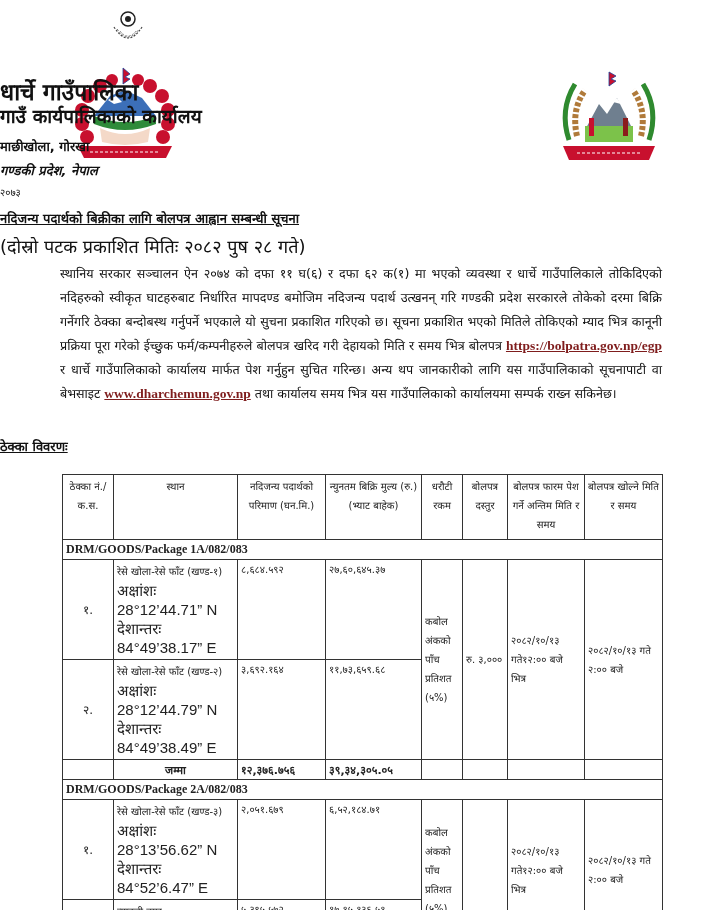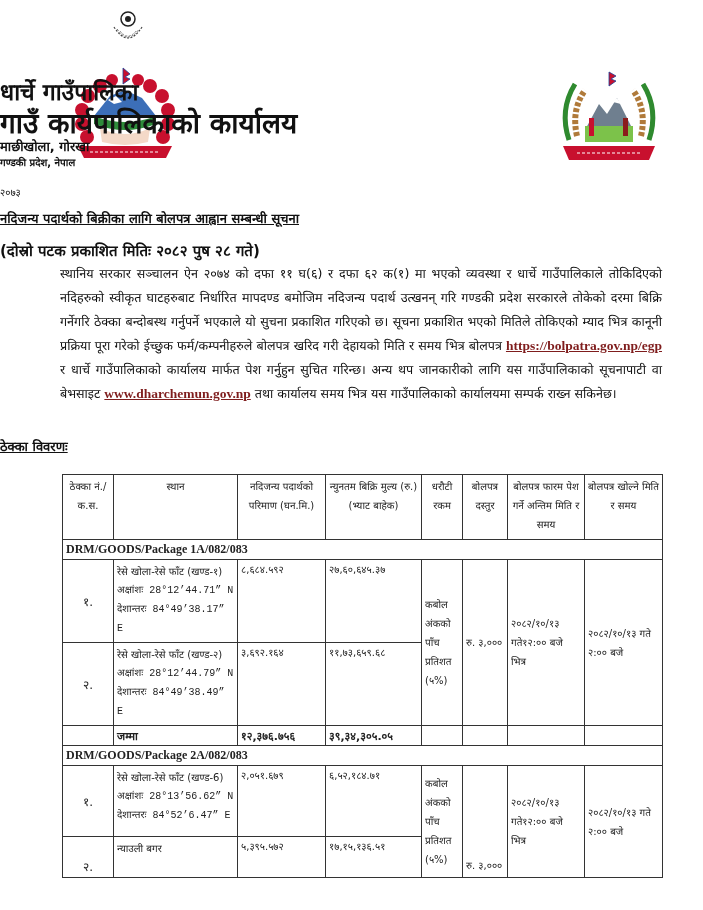--- a/index.html
+++ b/index.html
@@ -1,43 +1,43 @@
 <!DOCTYPE html>
 <html><head>
 <meta charset="utf-8">
 <style>
   html, body { margin:0; padding:0; background:#ffffff; }
   body { width:703px; height:910px; position:relative; overflow:hidden;
          font-family:"DejaVu Serif", serif; color:#111; }
   .abs { position:absolute; }
   .center { text-align:left; left:0; width:703px; }
   .title1 { top:75px; font-size:23px; font-weight:bold; font-family:"DejaVu Sans", sans-serif; }
-  .title2 { top:103px; font-size:28px; font-weight:bold; font-family:"DejaVu Sans", sans-serif; }
+  .title2 { top:103px; font-size:19px; font-weight:bold; font-family:"DejaVu Sans", sans-serif; }
   .addr1 { top:137px; font-size:13px; font-weight:bold; font-family:"DejaVu Sans", sans-serif; }
-  .addr2 { top:155px; font-size:10px; font-weight:bold; font-family:"DejaVu Sans", sans-serif; }
+  .addr2 { top:161px; font-size:13px; font-weight:bold; font-family:"DejaVu Sans", sans-serif;font-style:italic; }
   .year  { top:185px; font-size:10px; font-family:"DejaVu Sans", sans-serif; }
   .notice-title { top:209px; font-size:13px; font-weight:bold; text-decoration:underline; font-family:"DejaVu Sans", sans-serif; }
-  .pub-date { top:234px; font-size:15px; font-weight:bold; font-family:"DejaVu Sans", sans-serif;margin-top:6px; }
+  .pub-date { top:234px; font-size:18px; font-weight:normal; font-family:"DejaVu Sans", sans-serif; }
   .body-text { left:60px; width:602px; top:262px; font-size:12.6px; line-height:24px;
                text-align:justify; font-family:"DejaVu Sans", sans-serif; }
   .body-text a { color:#7f1d1d; font-weight:bold; text-decoration:underline; font-family:"Liberation Serif", serif; font-size:13.5px; }
   .section-title { top:437px; font-size:13px; font-weight:bold; text-decoration:underline; font-family:"DejaVu Sans", sans-serif; }
 
   .emblem-left { left:70px; top:66px; width:110px; height:100px; }
   .emblem-right { left:555px; top:70px; width:108px; height:100px; }
   .seal-top { left:107px; top:5px; width:42px; height:42px; }
 
   table.tender { position:absolute; left:62px; top:474px; width:600px; border-collapse:collapse;
                  font-family:"DejaVu Sans", sans-serif; font-size:10px; table-layout:fixed; }
   table.tender th, table.tender td { border:1px solid #333; padding:2px 3px; vertical-align:top; color:#222; }
   table.tender th { font-weight:normal; text-align:center; line-height:19px; height:60px; }
   .pkg-row td { text-align:left; font-family:"Liberation Serif", serif; font-weight:bold; font-size:12px; padding:1px; height:14px; }
   .sn { text-align:center; vertical-align:middle !important; font-size:12px; }
   .loc { line-height:19px;margin-left:20px; }
-  .coord { font-family:Liberation Mono, monospace; font-size:10px; }
+  .coord { font-family:Liberation Sans, sans-serif; font-size:15px; }
   .num { text-align:left; }
   .mid { text-align:left; vertical-align:middle !important; line-height:19px; }
   .total-row td { font-weight:bold; font-size:11px; height:13px; padding:0 3px; }
 </style>
 </head>
 <body>
 
 <svg class="abs seal-top" viewBox="0 0 42 42">
   <circle cx="21" cy="14" r="7" fill="none" stroke="#222" stroke-width="1.5"></circle>
   <circle cx="21" cy="14" r="3" fill="#222"></circle>
@@ -145,36 +145,36 @@
       <td class="loc">
         <div>रेसे खोला-रेसे फाँट (खण्ड-२)</div>
         <div class="coord">अक्षांशः 28°12’44.79” N</div>
         <div class="coord">देशान्तरः 84°49’38.49” E</div>
       </td>
       <td class="num">३,६९२.१६४</td>
       <td class="num">११,७३,६५९.६८</td>
     </tr>
     <tr class="total-row">
       <td></td>
-      <td style="">जम्मा</td>
+      <td style="text-align:center">जम्मा</td>
       <td>१२,३७६.७५६</td>
       <td>३९,३४,३०५.०५</td>
       <td></td>
       <td></td>
       <td></td>
       <td></td>
     </tr>
 
     <tr class="pkg-row">
       <td colspan="8">DRM/GOODS/Package 2A/082/083</td>
     </tr>
     <tr>
       <td class="sn" style="height:66px">१.</td>
       <td class="loc">
-        <div>रेसे खोला-रेसे फाँट (खण्ड-6)</div>
+        <div>रेसे खोला-रेसे फाँट (खण्ड-३)</div>
         <div class="coord">अक्षांशः 28°13’56.62” N</div>
         <div class="coord">देशान्तरः 84°52’6.47” E</div>
       </td>
       <td class="num">२,०५१.६७९</td>
       <td class="num">६,५२,१८४.७१</td>
       <td class="mid" rowspan="2">कबोल अंकको पाँच प्रतिशत (५%)</td>
       <td class="mid" rowspan="2" style="vertical-align:bottom !important">रु. ३,०००</td>
       <td class="mid" rowspan="2">२०८२/१०/१३ गते१२:०० बजे भित्र</td>
       <td class="mid" rowspan="2">२०८२/१०/१३ गते २:०० बजे</td>
     </tr>

